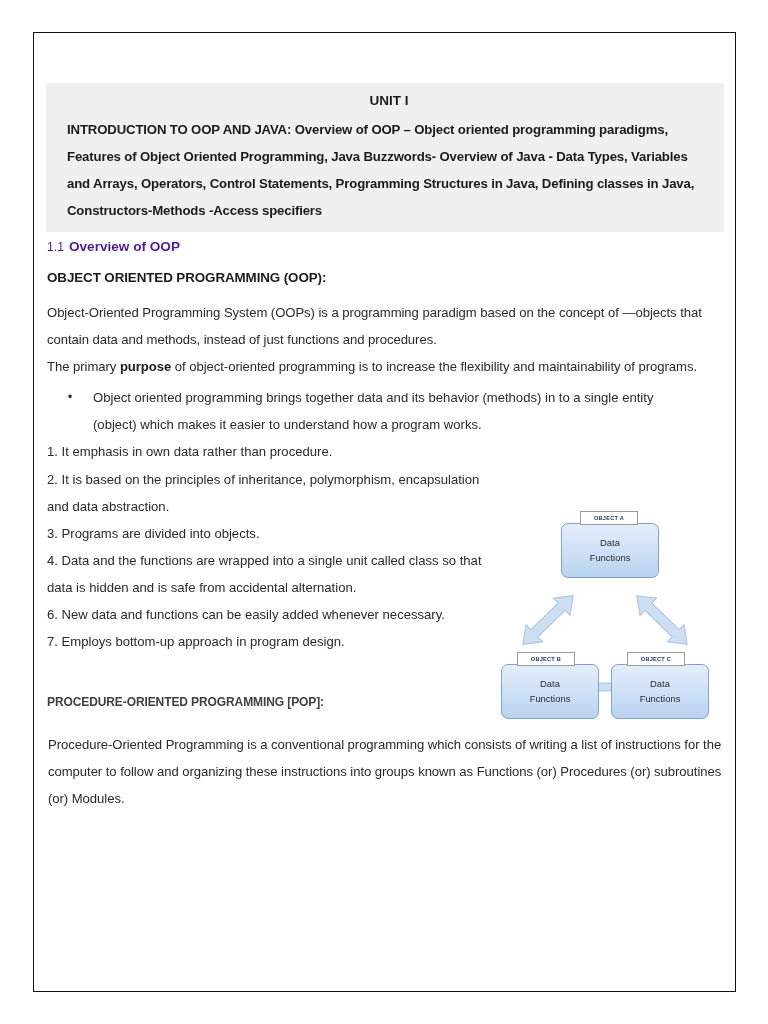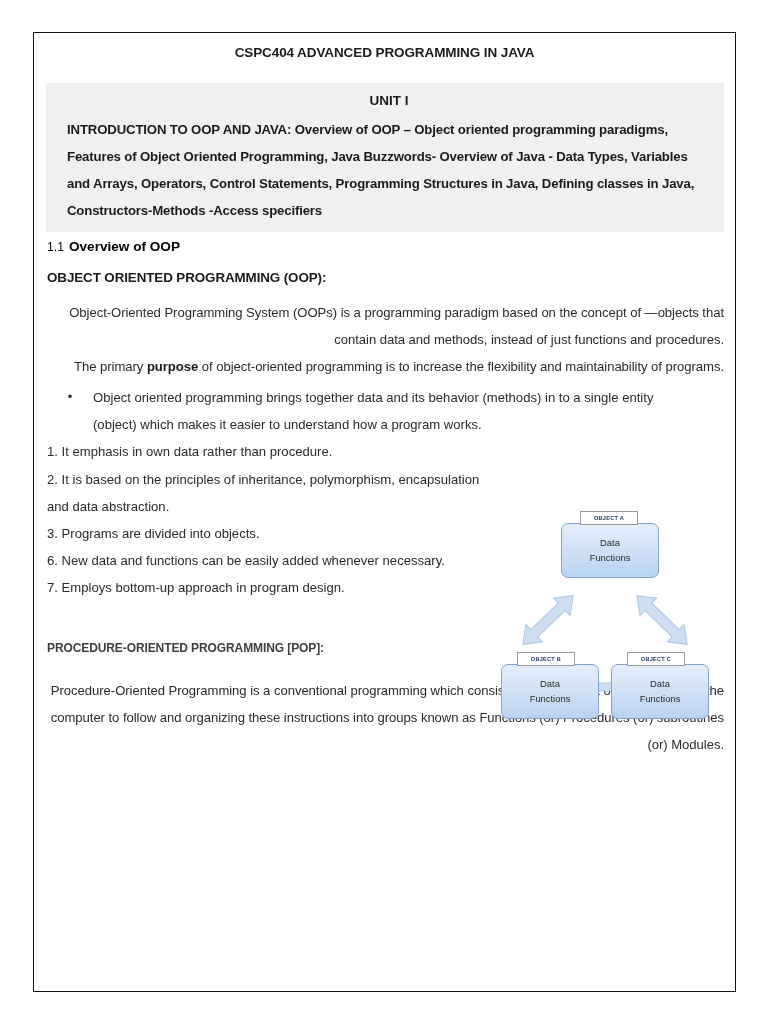--- a/index.html
+++ b/index.html
@@ -65,21 +65,21 @@
 
   .content {
     position: absolute;
     left: 12px;
     top: 206px;
     width: 678px;
   }
 
   .sec-num-line {
     font-size: 13.6px;
-    color: #000000;
+    color: #4c1d95;
     padding-left: 1px;
     margin-bottom: 16px;
   }
   .sec-num-line .num {
     font-size: 12.2px;
     font-weight: normal;
   }
   .sec-num-line .ttl {
     font-weight: bold;
     font-size: 13.6px;
@@ -94,21 +94,20 @@
     margin-bottom: 14px;
     padding-left: 1px;
   }
 
   .para {
     font-size: 13.1px;
     line-height: 2.07;
     color: #2a2a2a;
     padding-left: 1px;
     letter-spacing: -0.05px;
-    text-align: right;
   }
   .para b { font-weight: bold; color: #1b1b1b; }
 
   .bullet-wrap {
     padding-left: 1px;
     margin-top: 4px;
   }
   .bullet-row {
     display: flex;
     font-size: 13.1px;
@@ -200,21 +199,20 @@
     font-family: "Liberation Sans", sans-serif;
   }
 
   .arrow-svg { position: absolute; overflow: visible; }
 </style>
 </head>
 <body>
 
 <div class="page">
 
-  <div class="doc-title">CSPC404 ADVANCED PROGRAMMING IN JAVA</div>
 
   <div class="syllabus-box">
     <div class="unit-heading">UNIT I</div>
     <div class="syllabus-body">INTRODUCTION TO OOP AND JAVA: Overview of OOP – Object oriented programming paradigms, Features of Object Oriented Programming, Java Buzzwords- Overview of Java - Data Types, Variables and Arrays, Operators, Control Statements, Programming Structures in Java, Defining classes in Java, Constructors-Methods -Access specifiers</div>
   </div>
 
   <div class="content">
 
     <div class="sec-num-line">
       <span class="num">1.1</span><span class="ttl">Overview of OOP</span>
@@ -232,20 +230,21 @@
         <div class="bullet-text">Object oriented programming brings together data and its behavior (methods) in to a single entity</div>
       </div>
       <div class="bullet-cont">(object) which makes it easier to understand how a program works.</div>
     </div>
 
 
     <div class="adv-list">
       <div class="adv-item">1. It emphasis in own data rather than procedure.</div>
       <div class="adv-item">2. It is based on the principles of inheritance, polymorphism, encapsulation and data abstraction.</div>
       <div class="adv-item">3. Programs are divided into objects.</div>
+      <div class="adv-item">4. Data and the functions are wrapped into a single unit called class so that data is hidden and is safe from accidental alternation.</div>
       <div class="adv-item">6. New data and functions can be easily added whenever necessary.</div>
       <div class="adv-item">7. Employs bottom-up approach in program design.</div>
     </div>
 
     <div class="pop-block">
       <div class="pop-head">PROCEDURE-ORIENTED PROGRAMMING [POP]:</div>
       <div class="para">Procedure-Oriented Programming is a conventional programming which consists of writing a list of instructions for the computer to follow and organizing these instructions into groups known as Functions (or) Procedures (or) subroutines (or) Modules.</div>
     </div>
 
     <div class="diagram">

